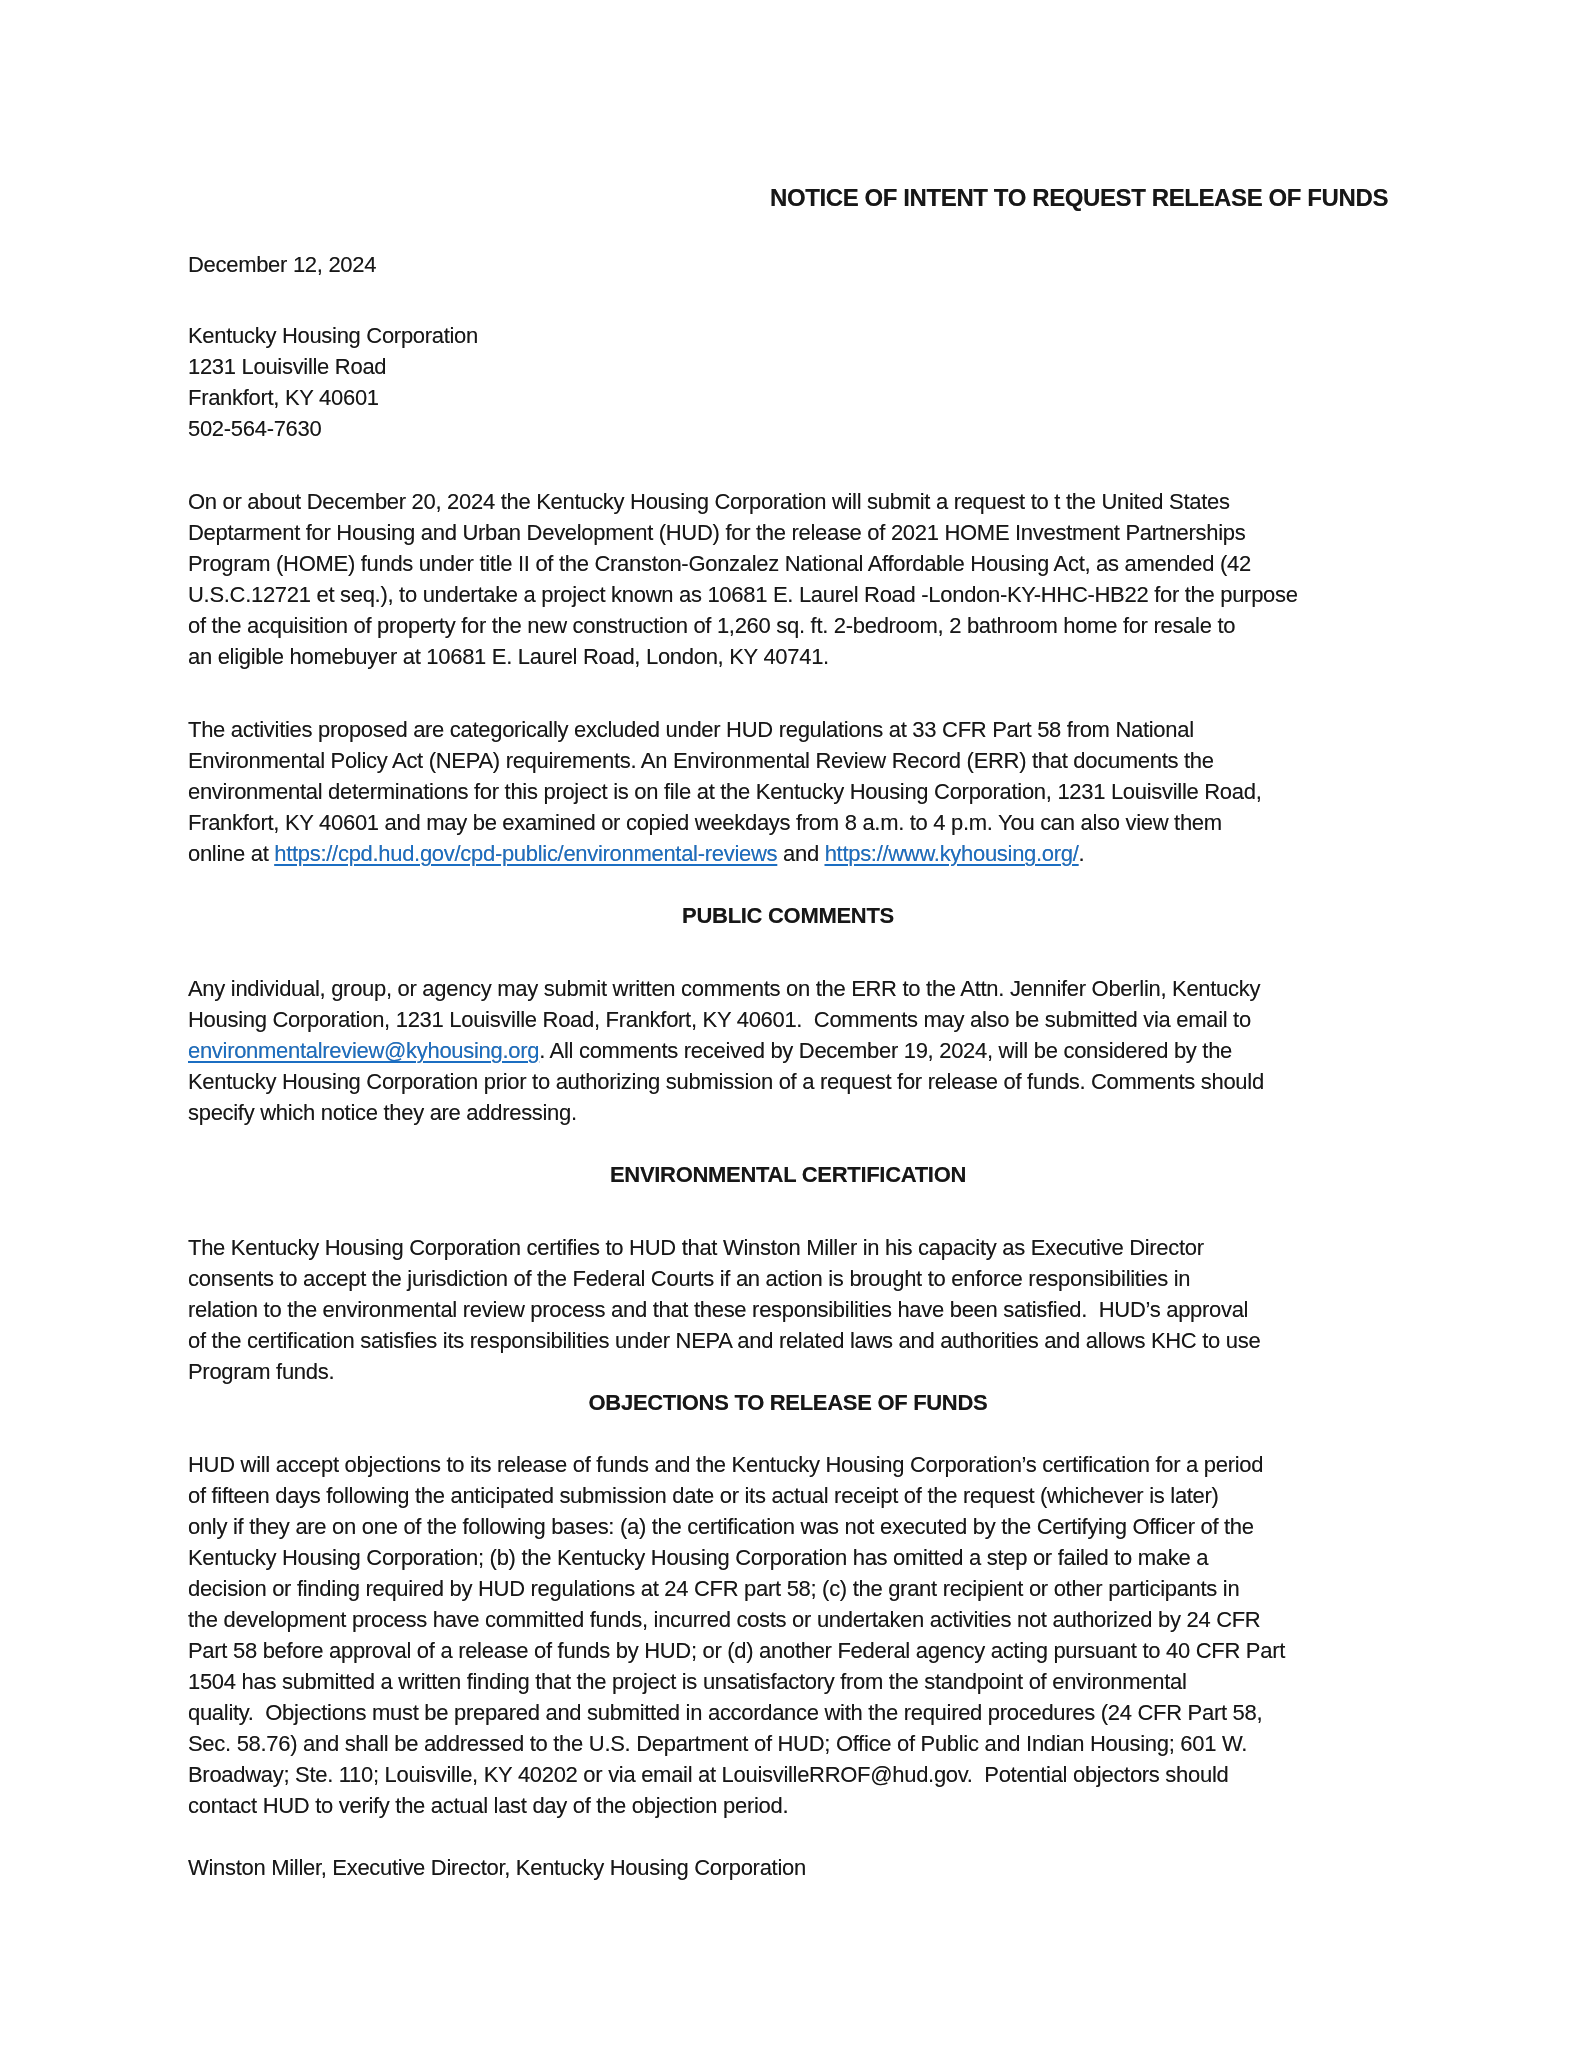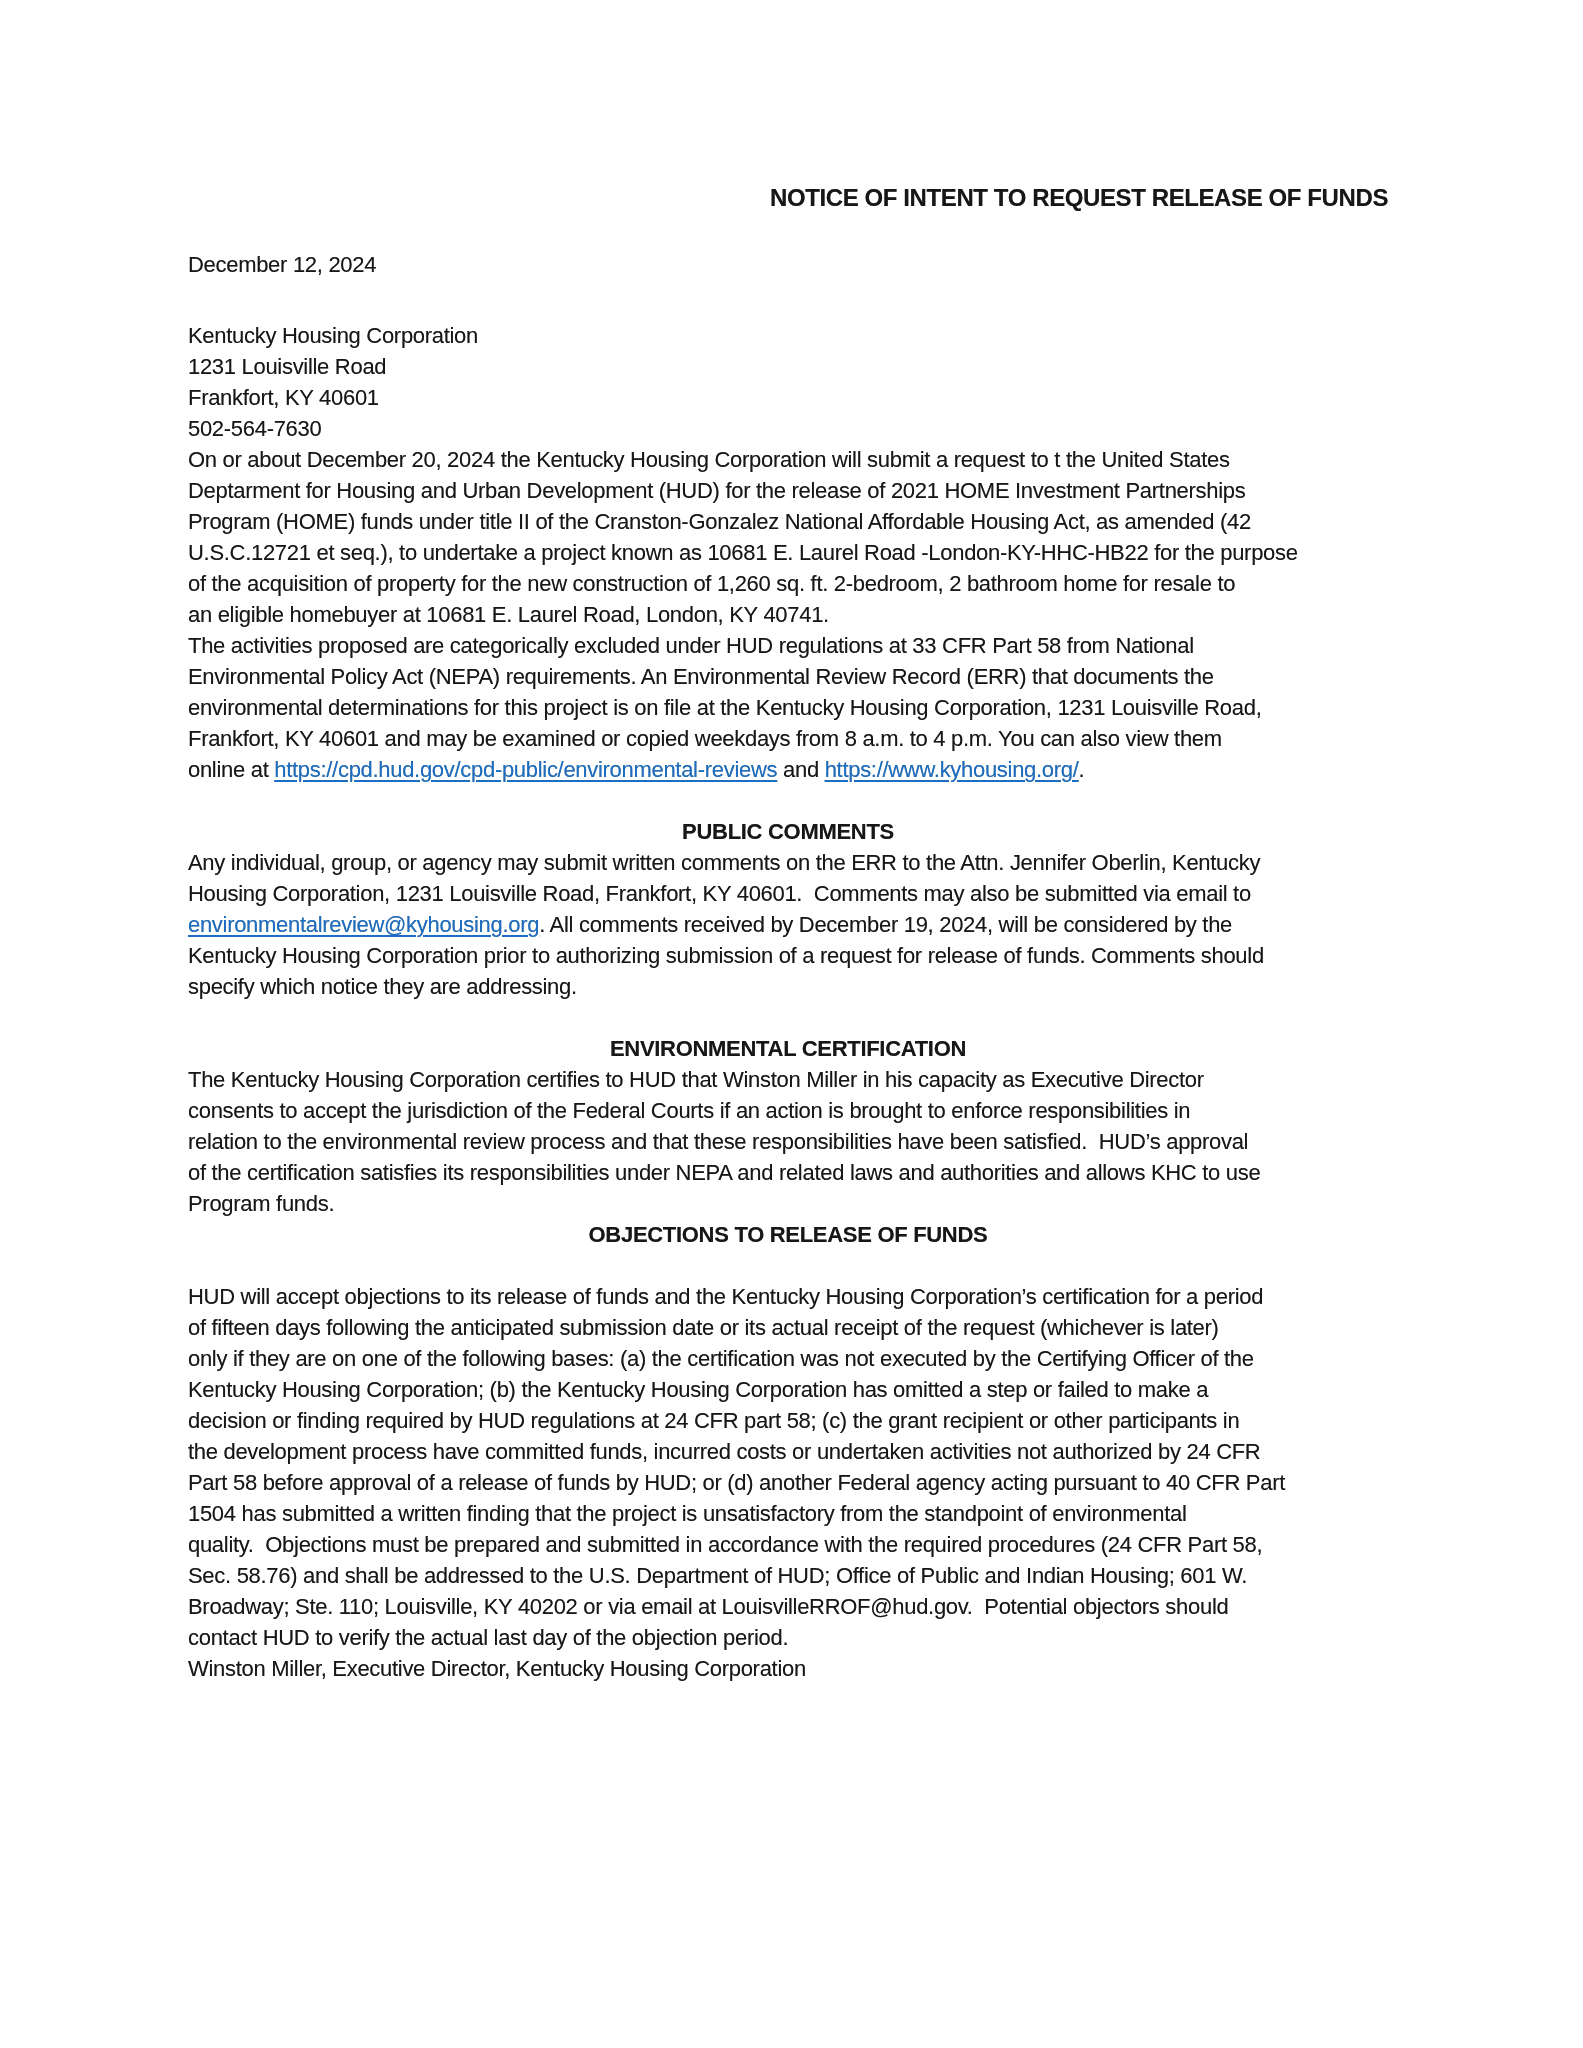--- a/index.html
+++ b/index.html
@@ -32,33 +32,33 @@
   }
   .line{
     font-size:22px;
     line-height:31px;
     letter-spacing:-0.3px;
     white-space:pre-wrap;
     text-shadow:0 0 0.5px rgba(0,0,0,0.40);
   }
   .date{margin-top:36px;}
   .address{margin-top:40px;}
-  .para{}
+  .para{margin-top:42px;}
   .para-tight{margin-top:31px;}
   .heading{
     margin-top:31px;
     text-align:center;
     font-weight:bold;
     font-size:22px;
     line-height:31px;
     letter-spacing:-0.3px;
     text-shadow:0 0 0.5px rgba(0,0,0,0.45);
   }
   .heading-tight{margin-top:0;}
-  .signature{}
+  .signature{margin-top:31px;}
   a.doclink{
     color:var(--link);
     text-decoration:underline;
     text-decoration-thickness:1.5px;
     text-underline-offset:3px;
     cursor:pointer;
   }
 </style>
 </head>
 <body>

